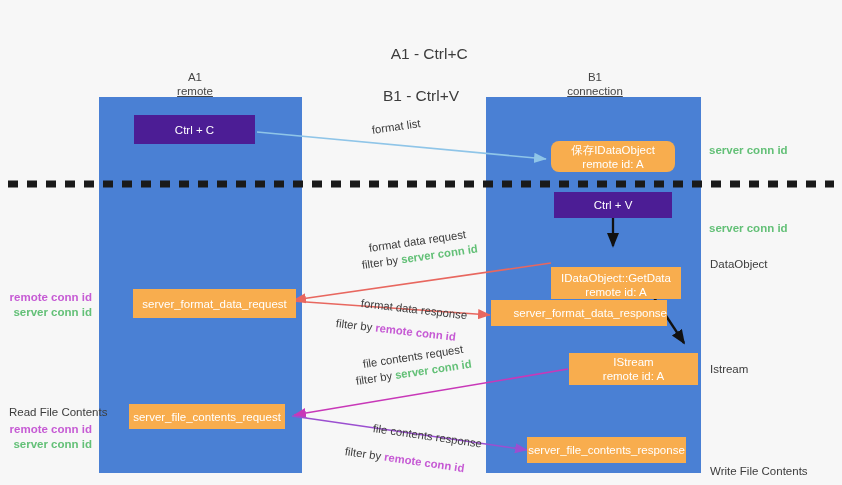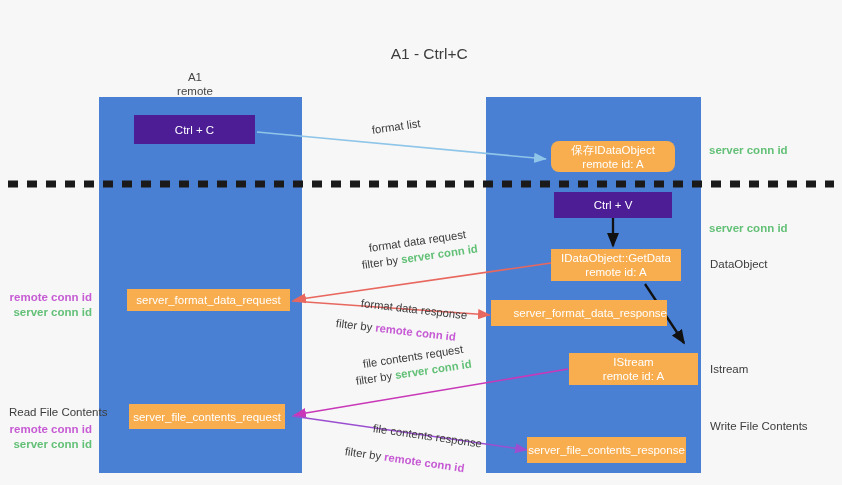--- a/index.html
+++ b/index.html
@@ -18,21 +18,21 @@
     left:0;top:10px;width:842px;text-align:center;
     font-size:15.5px;line-height:21px;color:#3c3c3c;
     white-space:pre;
   }
   #title .l2{display:block;}
 
   
   .col-head{
     text-align:center;font-size:11.5px;line-height:14px;color:#444;
   }
-  .col-head .sub{display:block;}
+  .col-head .sub{display:block;text-decoration:underline;}
 
   
   .lane{background:#4a80d4;}
 
   
   .box{
     box-sizing:border-box;
     display:flex;flex-direction:column;
     align-items:center;justify-content:center;
     color:#ffffff;font-size:11.5px;line-height:14px;
@@ -60,25 +60,30 @@
 
   svg#wires{position:absolute;left:0;top:0;width:842px;height:485px;overflow:visible;}
 </style>
 </head>
 <body>
 
 <div id="stage">
 
   <div class="abs" id="title">
     <span>A1 - Ctrl+C</span>
+    <span class="l2">B1 - Ctrl+V</span>
   </div>
 
   <div class="abs col-head" style="left:130px;top:58px;width:130px;">
     <span>A1</span>
     <span class="sub">remote</span>
+  </div>
+  <div class="abs col-head" style="left:530px;top:58px;width:130px;">
+    <span>B1</span>
+    <span class="sub">connection</span>
   </div>
 
   <div class="abs lane" style="left:99px;top:85px;width:203px;height:376px;"></div>
   <div class="abs lane" style="left:486px;top:85px;width:215px;height:376px;"></div>
 
   <svg id="wires" viewBox="0 0 842 485" xmlns="http://www.w3.org/2000/svg">
     <defs>
       <marker id="ah-blue" markerWidth="9" markerHeight="9" refX="7.5" refY="3.2" orient="auto" markerUnits="strokeWidth">
         <path d="M0,0 L8,3.2 L0,6.4 z" fill="#8fc5e8"></path>
       </marker>
@@ -110,38 +115,38 @@
 
     <line x1="292" y1="404" x2="527" y2="438" stroke="#9b4fd0" stroke-width="1.6" marker-end="url(#ah-purple)"></line>
 
     <line x1="8" y1="172" x2="834" y2="172" stroke="#1a1a1a" stroke-width="7" stroke-dasharray="10 9"></line>
   </svg>
 
   <div class="abs box green" style="left:134px;top:103px;width:121px;height:29px;">
     <span class="ln">Ctrl + C</span>
   </div>
 
-  <div class="abs box orange" style="left:127px;top:277px;width:163px;height:22px;justify-content:center;">
+  <div class="abs box orange" style="left:133px;top:277px;width:163px;height:29px;justify-content:center;">
     <span class="ln">server_format_data_request</span>
   </div>
 
   <div class="abs box orange" style="left:129px;top:392px;width:156px;height:25px;">
     <span class="ln">server_file_contents_request</span>
   </div>
 
   <div class="abs box orange" style="left:551px;top:129px;width:124px;height:31px;border-radius:8px;">
     <span class="ln">保存IDataObject</span>
     <span class="ln">remote id: A</span>
   </div>
 
   <div class="abs box green" style="left:554px;top:180px;width:118px;height:26px;">
     <span class="ln">Ctrl + V</span>
   </div>
 
-  <div class="abs box orange" style="left:551px;top:237px;width:130px;height:32px;">
+  <div class="abs box orange" style="left:551px;top:255px;width:130px;height:32px;justify-content:flex-end;">
     <span class="ln">IDataObject::GetData</span>
     <span class="ln">remote id: A</span>
   </div>
 
   <div class="abs box orange" style="left:491px;top:288px;width:176px;height:26px;align-items:flex-end;">
     <span class="ln">server_format_data_response</span>
   </div>
 
   <div class="abs box orange" style="left:569px;top:341px;width:129px;height:32px;">
     <span class="ln">IStream</span>
@@ -181,21 +186,21 @@
     <span>file contents response</span>
   </div>
   <div class="abs cap rot-d2" style="left:345px;top:432px;">
     <span>filter by </span><span class="mag">remote conn id</span>
   </div>
 
   <div class="abs side grn" style="left:709px;top:131px;">server conn id</div>
   <div class="abs side grn" style="left:709px;top:209px;">server conn id</div>
   <div class="abs side gray" style="left:710px;top:245px;">DataObject</div>
   <div class="abs side gray" style="left:710px;top:350px;">Istream</div>
-  <div class="abs side gray" style="left:710px;top:407px;">Write File Contents</div>
+  <div class="abs side gray" style="left:710px;top:452px;">Write File Contents</div>
 
   <div class="abs lbl-stack" style="left:0;top:278px;width:92px;">
     <div class="mag">remote conn id</div>
     <div class="grn">server conn id</div>
   </div>
 
   <div class="abs side gray" style="left:9px;top:393px;">Read File Contents</div>
   <div class="abs lbl-stack" style="left:0;top:410px;width:92px;">
     <div class="mag">remote conn id</div>
     <div class="grn">server conn id</div>

